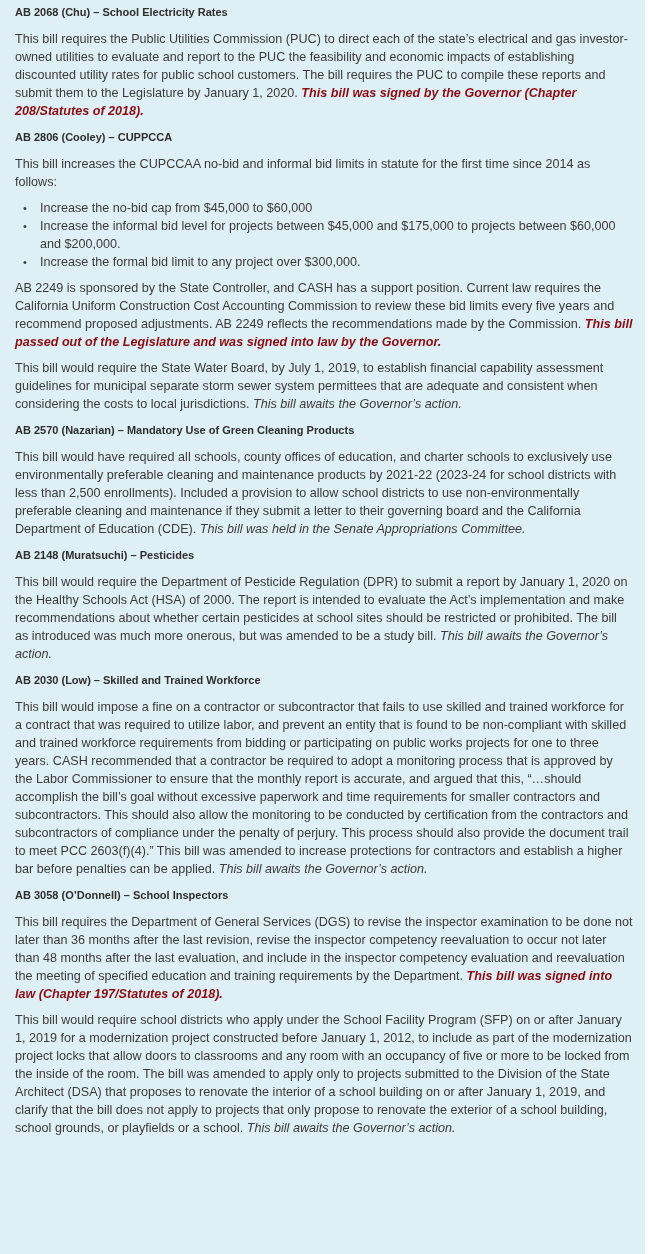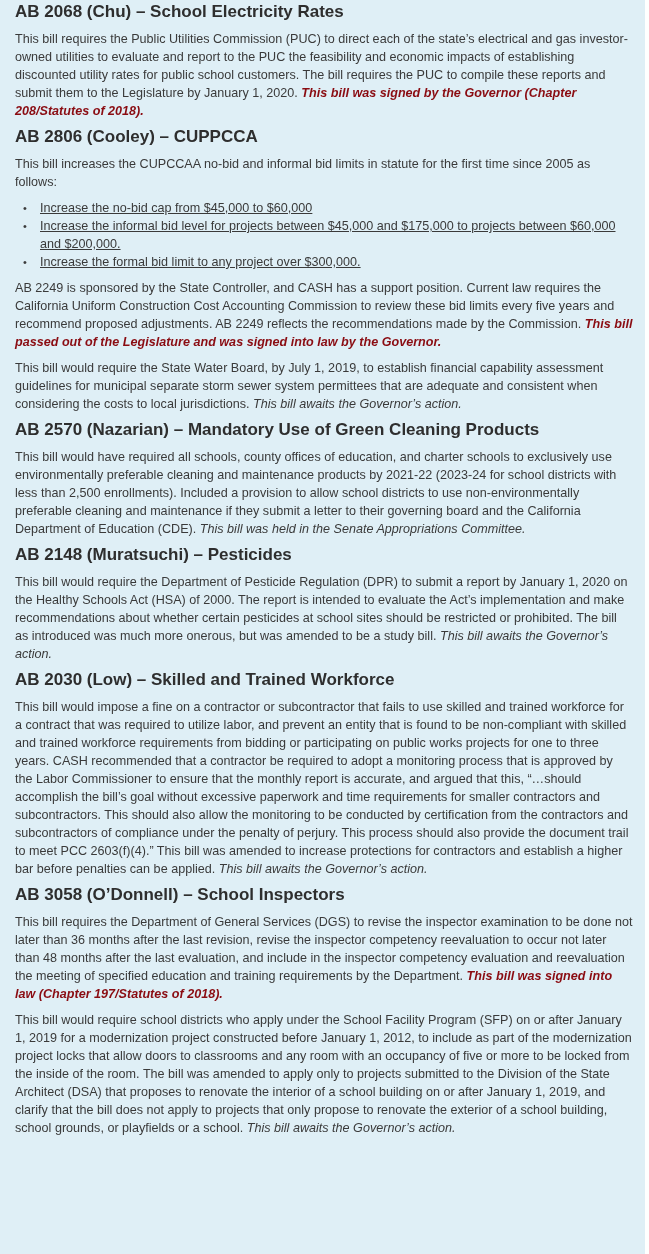--- a/index.html
+++ b/index.html
@@ -11,43 +11,43 @@
     box-sizing: border-box;
     padding: 3px 12px 0 15px;
     font-family: "Liberation Sans", sans-serif;
     color: #3a3a3a;
     font-size: 12.6px;
     line-height: 18px;
   }
   .bill { margin: 0; }
   .bill-title {
     font-weight: bold; color: #2e2e2e;
-    font-size: 17px; line-height: 18px;
+    font-size: 11px; line-height: 18px;
     margin: 0 0 9px 0;
   }
   .bill p { margin: 0 0 8px 0; }
   .status-italic { font-style: italic; }
   .status-signed { font-style: italic; font-weight: bold; color: #8a0c12; }
   ul.bullets { margin: 0 0 8px 0; padding-left: 25px; list-style: none; }
-  ul.bullets li { position: relative; text-decoration: underline; }
+  ul.bullets li { position: relative; }
   ul.bullets li::before { content: "•"; position: absolute; left: -17px; font-size: 11px; }
 </style>
 </head>
 <body>
 
 <div class="panel">
 
   <div class="bill">
     <div class="bill-title">AB 2068 (Chu) – School Electricity Rates</div>
     <p><span>This bill requires the Public Utilities Commission (PUC) to direct each of the state’s electrical and gas investor-owned utilities to evaluate and report to the PUC the feasibility and economic impacts of establishing discounted utility rates for public school customers.  The bill requires the PUC to compile these reports and submit them to the Legislature by January 1, 2020.  </span><span class="status-signed">This bill was signed by the Governor (Chapter 208/Statutes of 2018).</span></p>
   </div>
 
   <div class="bill">
     <div class="bill-title">AB 2806 (Cooley) – CUPPCCA</div>
-    <p>This bill increases the CUPCCAA no-bid and informal bid limits in statute for the first time since 2005 as follows:</p>
+    <p>This bill increases the CUPCCAA no-bid and informal bid limits in statute for the first time since 2014 as follows:</p>
     <ul class="bullets">
       <li>Increase the no-bid cap from $45,000 to $60,000</li>
       <li>Increase the informal bid level for projects between $45,000 and $175,000 to projects between $60,000 and $200,000.</li>
       <li>Increase the formal bid limit to any project over $300,000.</li>
     </ul>
     <p><span>AB 2249 is sponsored by the State Controller, and CASH has a support position.   Current law requires the California Uniform Construction Cost Accounting Commission to review these bid limits every five years and recommend proposed adjustments.  AB 2249 reflects the recommendations made by the Commission.  </span><span class="status-signed">This bill passed out of the Legislature and was signed into law by the Governor.</span></p>
   </div>
 
   <div class="bill">
     <p><span>This bill would require the State Water Board, by July 1, 2019, to establish financial capability assessment guidelines for municipal separate storm sewer system permittees that are adequate and consistent when considering the costs to local jurisdictions.  </span><span class="status-italic">This bill awaits the Governor’s action.</span></p>

